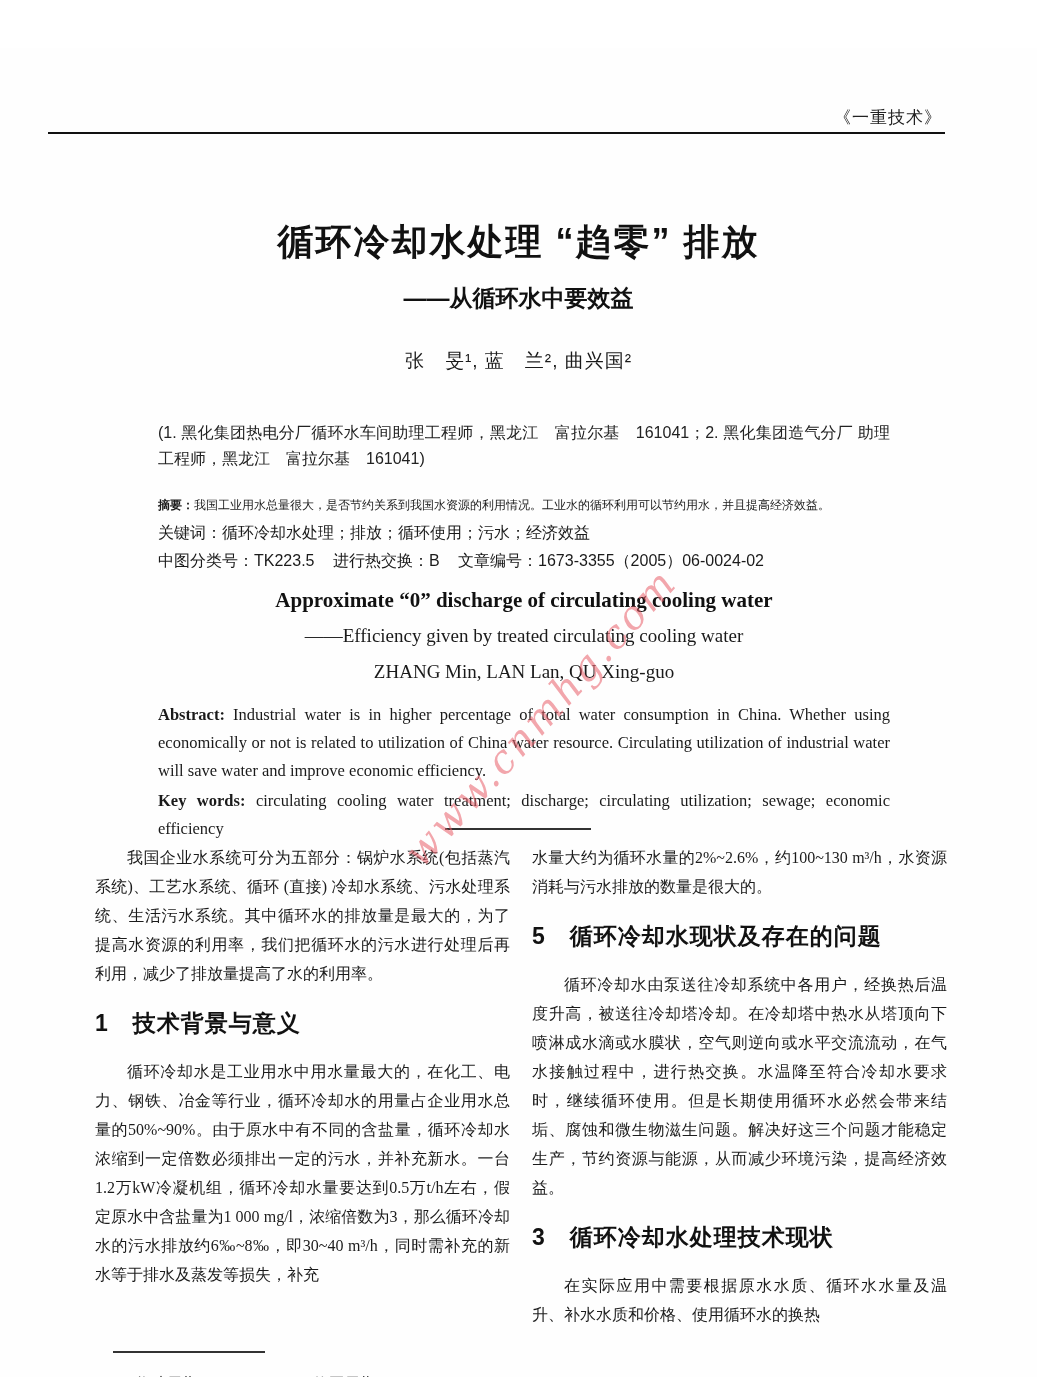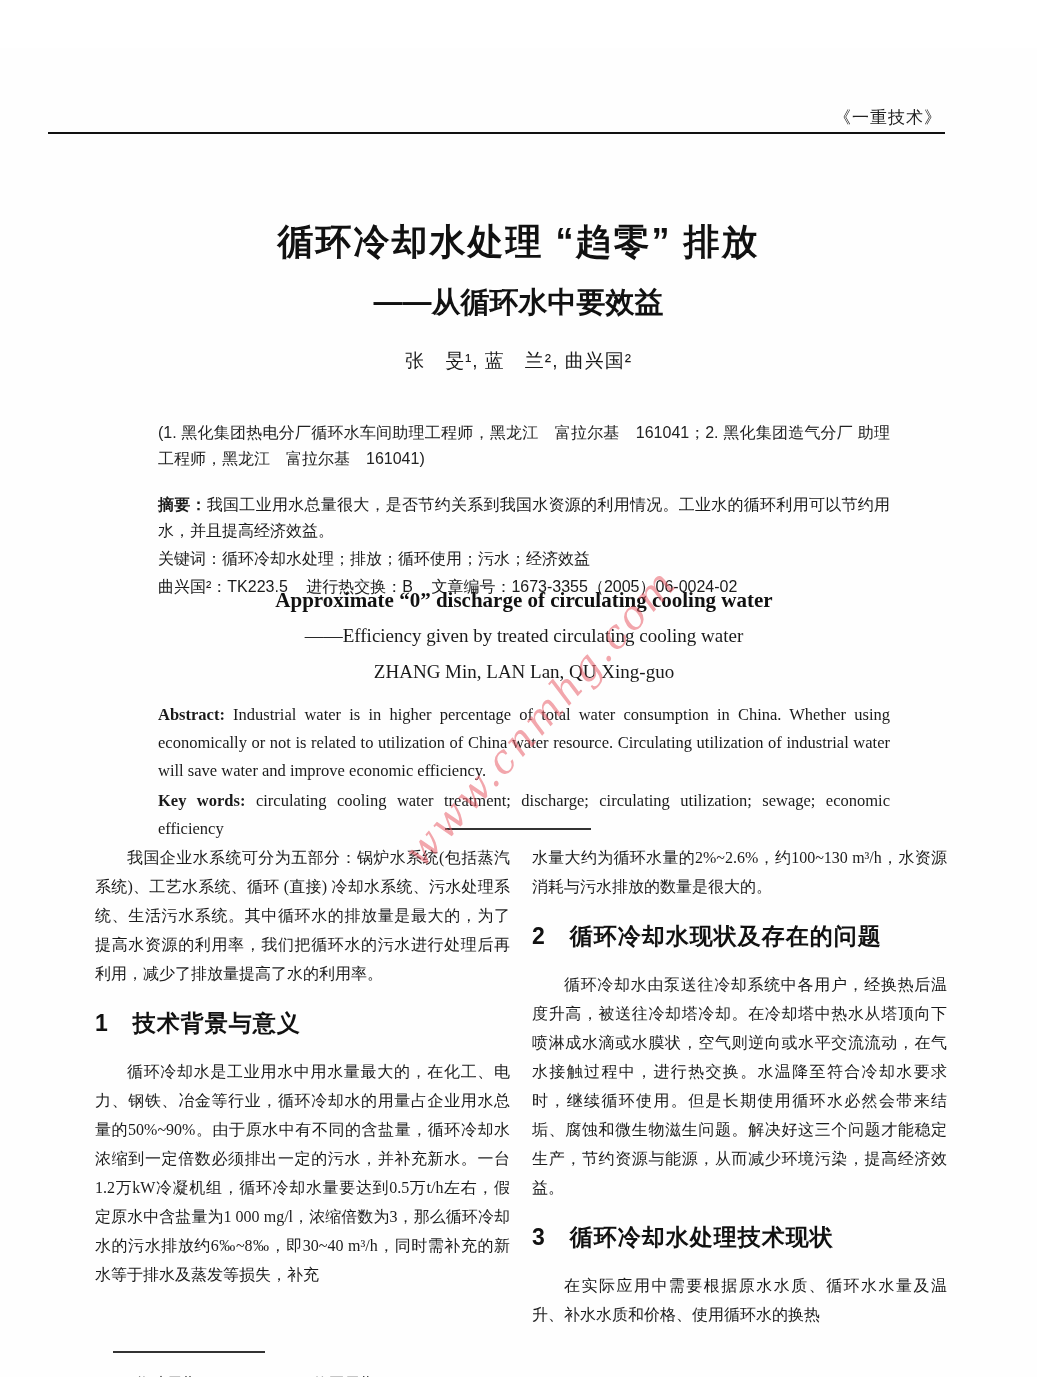--- a/index.html
+++ b/index.html
@@ -39,21 +39,21 @@
   .main-title {
     font-family: "Liberation Sans", sans-serif;
     font-weight: bold;
     font-size: 36px;
     letter-spacing: 2px;
     color: #111;
   }
   .sub-title {
     margin-top: 16px;
     font-family: "Liberation Sans", sans-serif;
-    font-size: 29px;
+    font-size: 23px;
     font-weight: bold;
     color: #111;
   }
   .authors-line {
     position: absolute;
     top: 300px;
     left: 0;
     width: 100%;
     text-align: center;
     font-family: "Liberation Sans", sans-serif;
@@ -68,21 +68,21 @@
     left: 158px;
     width: 732px;
     font-family: "Liberation Sans", sans-serif;
   }
   .affiliation {
     font-size: 16px;
     line-height: 26px;
     text-align: justify;
     color: #222;
   }
-  .cn-abstract { margin-top: 20px; font-size: 16px; line-height: 26px; text-align: justify; }
+  .cn-abstract { margin-top: 20px; font-size: 12px; line-height: 26px; text-align: justify; }
   .cn-abstract .lbl { font-weight: bold; }
   .cn-keywords { font-size: 16px; line-height: 26px; margin-top: 2px; }
   .cn-clc { font-size: 16px; line-height: 26px; margin-top: 2px; }
   .cn-clc .sp { display: inline-block; width: 14px; }
 
   
   .en-block {
     position: absolute;
     top: 540px;
     left: 158px;
@@ -194,21 +194,21 @@
 
   <div class="meta-block">
     <div class="affiliation">(1. 黑化集团热电分厂循环水车间助理工程师，黑龙江　富拉尔基　161041；2. 黑化集团造气分厂 助理工程师，黑龙江　富拉尔基　161041)</div>
     <div class="cn-abstract">
       <span class="lbl">摘要：</span><span>我国工业用水总量很大，是否节约关系到我国水资源的利用情况。工业水的循环利用可以节约用水，并且提高经济效益。</span>
     </div>
     <div class="cn-keywords">
       <span class="lbl">关键词：</span><span>循环冷却水处理；排放；循环使用；污水；经济效益</span>
     </div>
     <div class="cn-clc">
-      <span class="lbl">曲兴国²：</span><span>TK223.5</span><span class="sp"></span>
+      <span class="lbl">中图分类号：</span><span>TK223.5</span><span class="sp"></span>
       <span class="lbl">进行热交换：</span><span>B</span><span class="sp"></span>
       <span class="lbl">文章编号：</span><span>1673-3355（2005）06-0024-02</span>
     </div>
   </div>
 
   <div class="en-block">
     <div class="en-title">Approximate “0” discharge of circulating cooling water</div>
     <div class="en-subtitle">——Efficiency given by treated circulating cooling water</div>
     <div class="en-authors">ZHANG Min, LAN Lan, QU Xing-guo</div>
     <div class="en-abstract">
@@ -224,21 +224,21 @@
   <div class="center-rule"></div>
 
   <div class="columns">
     <div class="col">
       <div class="body-para indent">我国企业水系统可分为五部分：锅炉水系统(包括蒸汽系统)、工艺水系统、循环 (直接) 冷却水系统、污水处理系统、生活污水系统。其中循环水的排放量是最大的，为了提高水资源的利用率，我们把循环水的污水进行处理后再利用，减少了排放量提高了水的利用率。</div>
       <div class="sec-heading">1　技术背景与意义</div>
       <div class="body-para indent">循环冷却水是工业用水中用水量最大的，在化工、电力、钢铁、冶金等行业，循环冷却水的用量占企业用水总量的50%~90%。由于原水中有不同的含盐量，循环冷却水浓缩到一定倍数必须排出一定的污水，并补充新水。一台1.2万kW冷凝机组，循环冷却水量要达到0.5万t/h左右，假定原水中含盐量为1 000 mg/l，浓缩倍数为3，那么循环冷却水的污水排放约6‰~8‰，即30~40 m³/h，同时需补充的新水等于排水及蒸发等损失，补充</div>
     </div>
     <div class="col">
       <div class="body-para">水量大约为循环水量的2%~2.6%，约100~130 m³/h，水资源消耗与污水排放的数量是很大的。</div>
-      <div class="sec-heading">2　循环冷却水现状及存在的问题</div>
+      <div class="sec-heading">5　循环冷却水现状及存在的问题</div>
       <div class="body-para indent">循环冷却水由泵送往冷却系统中各用户，经换热后温度升高，被送往冷却塔冷却。在冷却塔中热水从塔顶向下喷淋成水滴或水膜状，空气则逆向或水平交流流动，在气水接触过程中，进行热交换。水温降至符合冷却水要求时，继续循环使用。但是长期使用循环水必然会带来结垢、腐蚀和微生物滋生问题。解决好这三个问题才能稳定生产，节约资源与能源，从而减少环境污染，提高经济效益。</div>
       <div class="sec-heading">3　循环冷却水处理技术现状</div>
       <div class="body-para indent">在实际应用中需要根据原水水质、循环水水量及温升、补水水质和价格、使用循环水的换热</div>
     </div>
   </div>
 
   <div class="footnote-rule"></div>
   <div class="footer-dates">收稿日期：2005-06-22；修回日期：2005-07-24</div>
   <div class="page-number">– 51 –</div>
 

